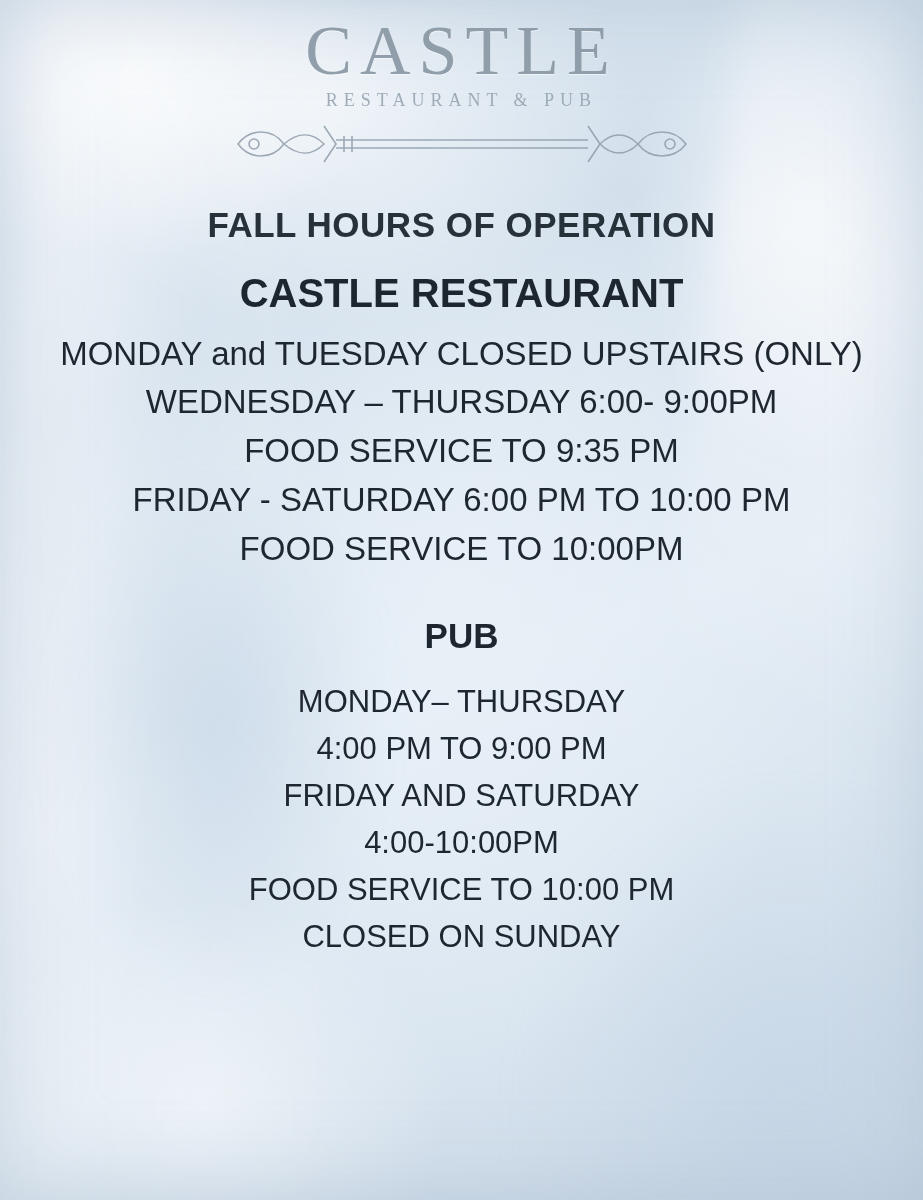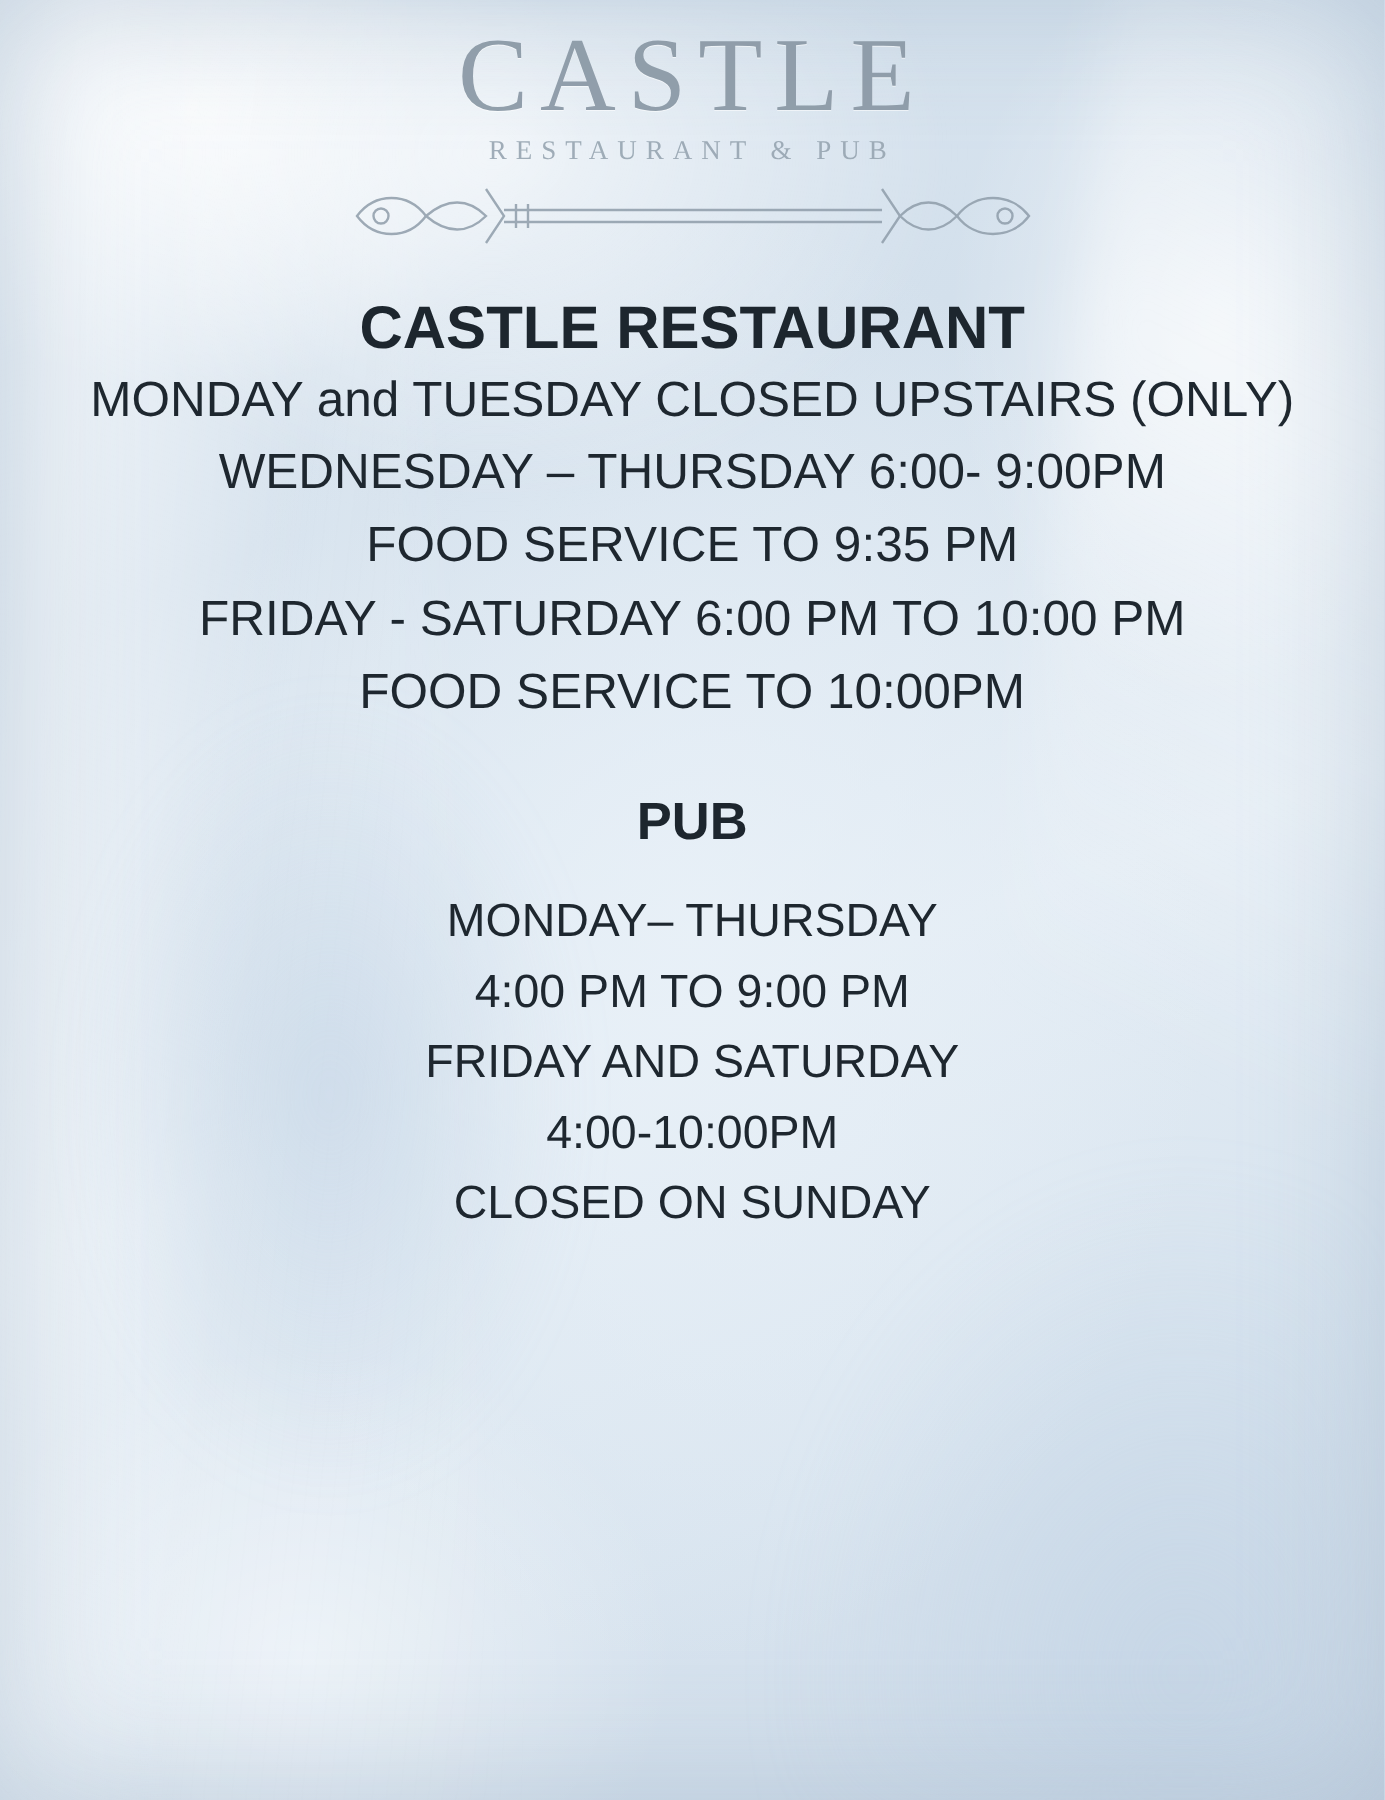--- a/index.html
+++ b/index.html
@@ -124,20 +124,21 @@
     margin-top: 26px;
     font-size: 40px;
     font-weight: bold;
     color: #1d262e;
   }
   .section-title.pub {
     margin-top: 42px;
     font-size: 35px;
   }
   .lines {
+    margin-top: 14px;
   }
   .line {
     font-size: 33px;
     color: #1e272f;
     line-height: 1.48;
     font-weight: 400;
     white-space: nowrap;
   }
   .pub-lines .line {
     font-size: 31px;
@@ -176,35 +177,37 @@
           <path d="M112 18 L 112 34 M120 18 L 120 34"></path>
 
           <path d="M356 8 L 368 26 L 356 44"></path>
           <path d="M368 26 C 380 14, 394 14, 406 26 C 394 38, 380 38, 368 26 Z"></path>
           <path d="M406 26 C 418 10, 442 10, 454 26 C 442 42, 418 42, 406 26 Z"></path>
           <circle cx="438" cy="26" r="5"></circle>
         </svg>
       </div>
     </div>
 
+    <div class="title">FALL HOURS OF OPERATION</div>
 
     <div class="section-title">CASTLE RESTAURANT</div>
 
     <div class="lines">
       <div class="line">MONDAY and TUESDAY CLOSED UPSTAIRS (ONLY)</div>
       <div class="line">WEDNESDAY – THURSDAY 6:00- 9:00PM</div>
       <div class="line">FOOD SERVICE TO 9:35 PM</div>
       <div class="line">FRIDAY - SATURDAY 6:00 PM TO 10:00 PM</div>
       <div class="line">FOOD SERVICE TO 10:00PM</div>
     </div>
 
     <div class="section-title pub">PUB</div>
 
     <div class="lines pub-lines">
       <div class="line">MONDAY– THURSDAY</div>
       <div class="line">4:00 PM TO 9:00 PM</div>
       <div class="line">FRIDAY AND SATURDAY</div>
       <div class="line">4:00-10:00PM</div>
+      <div class="line">FOOD SERVICE TO 10:00 PM</div>
       <div class="line">CLOSED ON SUNDAY</div>
     </div>
 
   </div>
 </div>
 
 </body></html>

